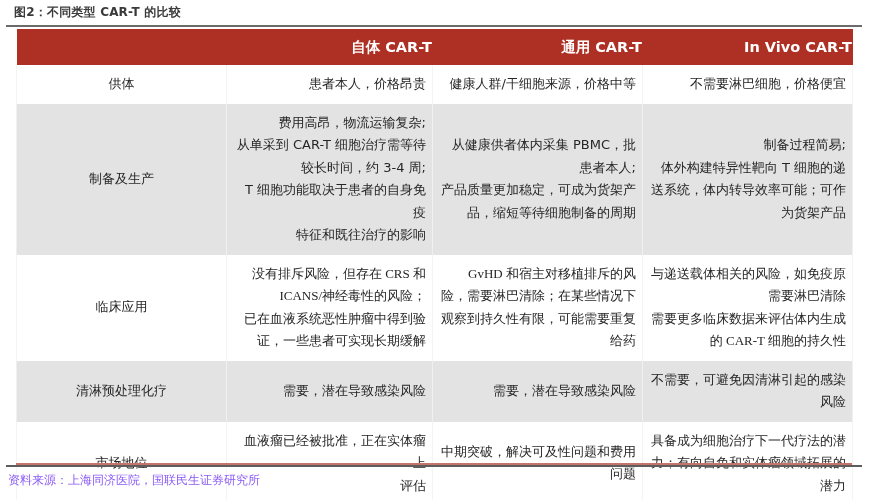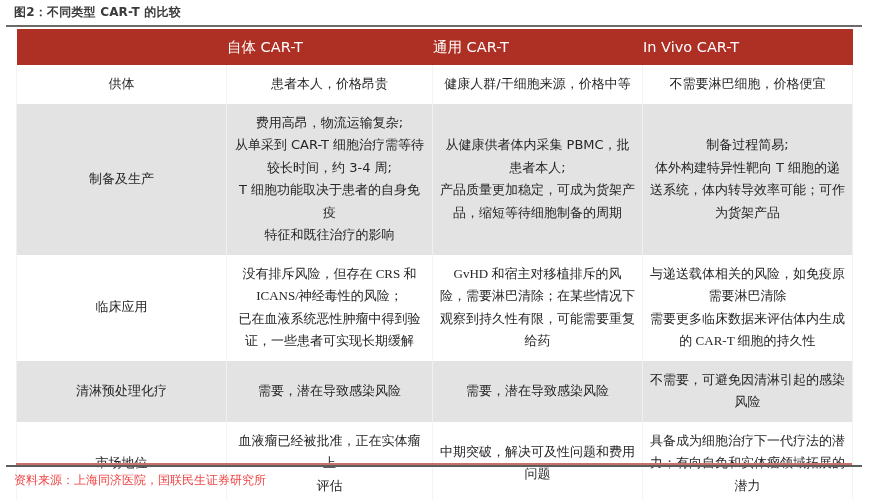--- a/index.html
+++ b/index.html
@@ -20,22 +20,22 @@
     }
     table.cmp {
       position: absolute; left: 16px; top: 29px; width: 836px;
       border-collapse: collapse; table-layout: fixed;
     }
     table.cmp col.c1 { width: 210px; }
     table.cmp col.c2 { width: 206px; }
     table.cmp col.c3 { width: 210px; }
     table.cmp col.c4 { width: 210px; }
     table.cmp th {
-      background: #ae3025; color: #ffffff; font-weight: normal;
-      font-size: 14.5px; height: 36px; text-align: left; vertical-align: middle;
+      background: #ae3025; color: #ffffff; font-weight: bold;
+      font-size: 14.5px; height: 36px; text-align: right; vertical-align: middle;
       border-right: 1px solid #ae3025;
     }
     table.cmp td {
       font-size: 13px; line-height: 22.5px; text-align: center; vertical-align: middle;
       padding: 8px 6px; color: #262626;
       border-right: 1px solid #f4f4f4; border-left: 1px solid #f4f4f4;
     }
     table.cmp tr.white td { background: #ffffff; }
     table.cmp tr.gray td { background: #e3e3e3; border-right-color: #f0f0f0; border-left-color: #f0f0f0; margin-top: 40px; }
     tr.r1 td { height: 37px; }
@@ -45,24 +45,24 @@
     tr.r5 td { height: 79px; }
     .bottom-red {
       position: absolute; left: 16px; top: 463px; width: 836px; height: 2px;
       background: #c9716b;
     }
     .bottom-dark {
       position: absolute; left: 6px; top: 465px; width: 856px; height: 2px;
       background: #5d5d5d;
     }
     .source {
-      position: absolute; left: 14px; top: 471px;
-      font-size: 12px; color: #ef4444; line-height: 18px;
+      position: absolute; left: 8px; top: 471px;
+      font-size: 12px; color: #8b5cf6; line-height: 18px;
     }
-    .cell-line { display: block; }
+    .cell-line { display: block; text-align: right; }
   </style>
 </head>
 <body>
 
 <div class="figure">
   <div class="fig-title">图2：不同类型 CAR-T 的比较</div>
   <div class="title-rule"></div>
 
   <table class="cmp">
     <colgroup>

